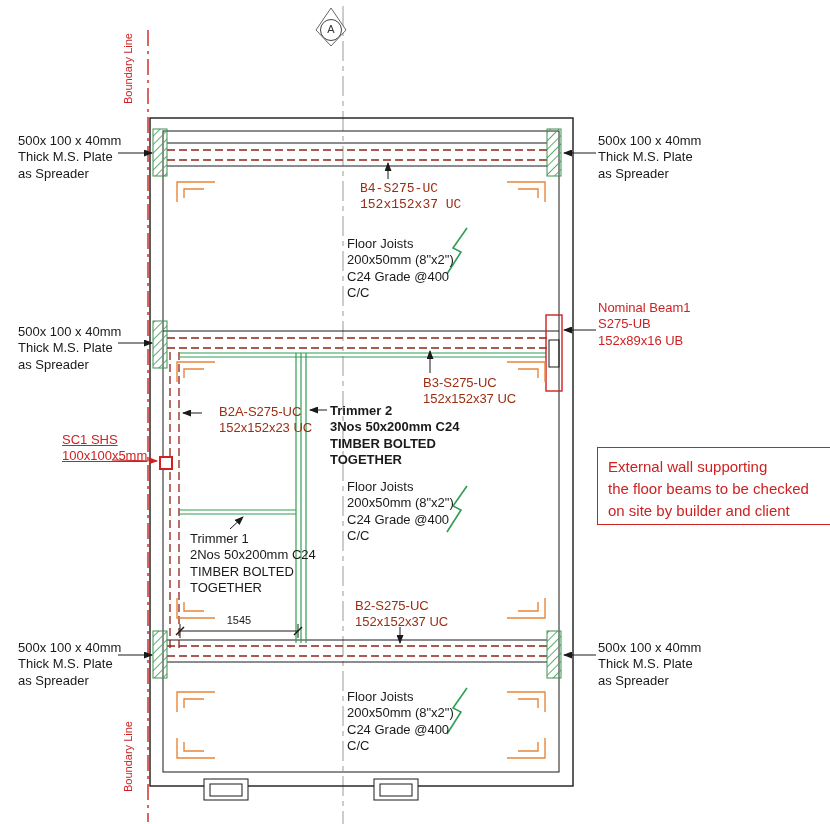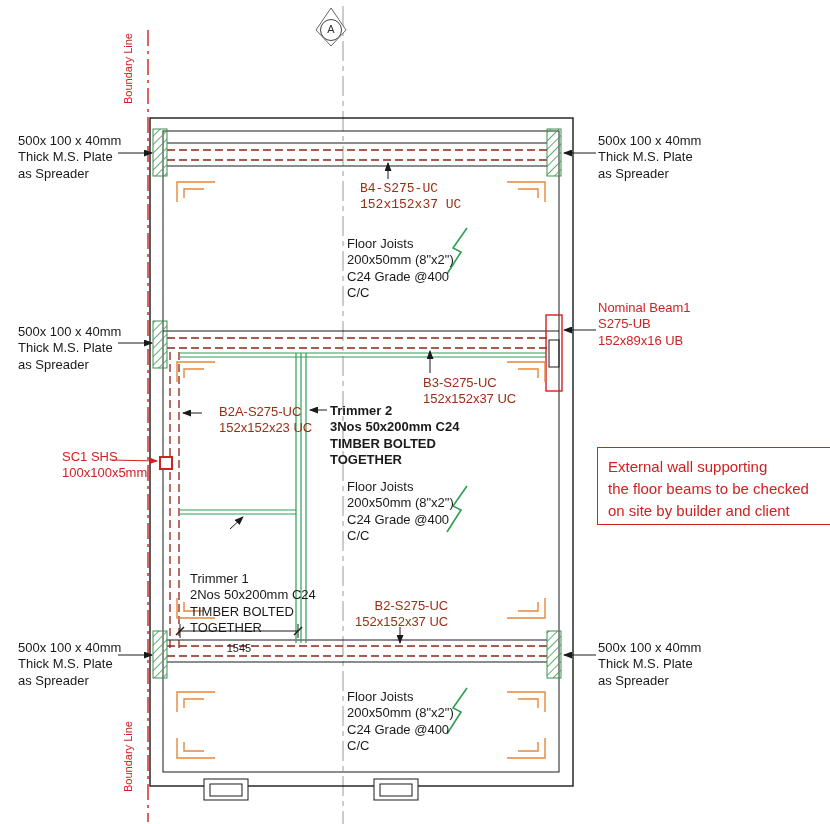--- a/index.html
+++ b/index.html
@@ -6,21 +6,21 @@
   html,body { background:#ffffff; font-family:"Liberation Sans", sans-serif; }
   #canvas { position:relative; width:830px; height:824px; background:#fff; overflow:hidden; }
   svg.layer { position:absolute; left:0; top:0; }
   .lbl { position:absolute; font-size:13px; line-height:1.25; color:#1a1a1a; white-space:pre-line; }
   .red { color:#cf2121; }
   .darkred { color:#9b2d12; }
   .rot { position:absolute; transform-origin:0 0; transform:rotate(-90deg); font-size:11px; color:#cf2121; white-space:nowrap; }
   .note-box { position:absolute; left:597px; top:447px; width:262px; height:78px; border:1.6px solid #cf2121;
               padding:8px 10px; font-size:15px; line-height:1.45; color:#cf2121; white-space:pre-line; background:#fff; }
   .marker-letter { position:absolute; left:323px; top:23px; width:16px; text-align:center; font-size:11px; color:#333; }
-  .dim-text { position:absolute; left:194px; top:614px; width:90px; text-align:center; font-size:11px; color:#1a1a1a;margin-top:28px; }
+  .dim-text { position:absolute; left:194px; top:614px; width:90px; text-align:center; font-size:11px; color:#1a1a1a; }
 </style>
 </head>
 <body>
 
 <div id="canvas">
 
   <svg class="layer" width="830" height="824" viewBox="0 0 830 824">
     <defs>
       <pattern id="hatch" width="6" height="6" patternUnits="userSpaceOnUse" patternTransform="rotate(45)">
         <line x1="0" y1="0" x2="0" y2="6" stroke="#4aa55e" stroke-width="1.8"></line>
@@ -185,48 +185,48 @@
 Thick M.S. Plate
 as Spreader</div>
   <div class="lbl" style="left:598px; top:640px;">500x 100 x 40mm
 Thick M.S. Plate
 as Spreader</div>
 
   <div class="lbl darkred" style="left:360px; top:181px;font-family:Liberation Mono, monospace;">B4-S275-UC
 152x152x37 UC</div>
   <div class="lbl darkred" style="left:416px; top:375px;margin-left:7px;">B3-S275-UC
 152x152x37 UC</div>
-  <div class="lbl darkred" style="left:355px; top:598px;text-align:right;">B2-S275-UC
+  <div class="lbl darkred" style="left:355px; top:598px;">B2-S275-UC
 152x152x37 UC</div>
   <div class="lbl darkred" style="left:204px; top:404px;margin-left:15px;">B2A-S275-UC
 152x152x23 UC</div>
   <div class="lbl red" style="left:598px; top:300px;">Nominal Beam1
 S275-UB
 152x89x16 UB</div>
-  <div class="lbl red" style="left:62px;  top:449px;">SC1 SHS
+  <div class="lbl red" style="left:62px;  top:432px;text-decoration:underline;">SC1 SHS
 100x100x5mm</div>
 
   <div class="lbl" style="left:347px; top:236px;">Floor Joists
 200x50mm (8"x2")
 C24 Grade @400
 C/C</div>
   <div class="lbl" style="left:347px; top:479px;">Floor Joists
 200x50mm (8"x2")
 C24 Grade @400
 C/C</div>
   <div class="lbl" style="left:347px; top:689px;">Floor Joists
 200x50mm (8"x2")
 C24 Grade @400
 C/C</div>
 
   <div class="lbl" style="left:330px; top:403px;font-weight:bold;">Trimmer 2
 3Nos 50x200mm C24
 TIMBER BOLTED
 TOGETHER</div>
-  <div class="lbl" style="left:190px; top:531px;margin-top:40px;">Trimmer 1
+  <div class="lbl" style="left:190px; top:531px;">Trimmer 1
 2Nos 50x200mm C24
 TIMBER BOLTED
 TOGETHER</div>
 
   <div class="dim-text">1545</div>
 
   <div class="note-box">External wall supporting
 the  floor beams to be checked
 on site by builder and client</div>
 

